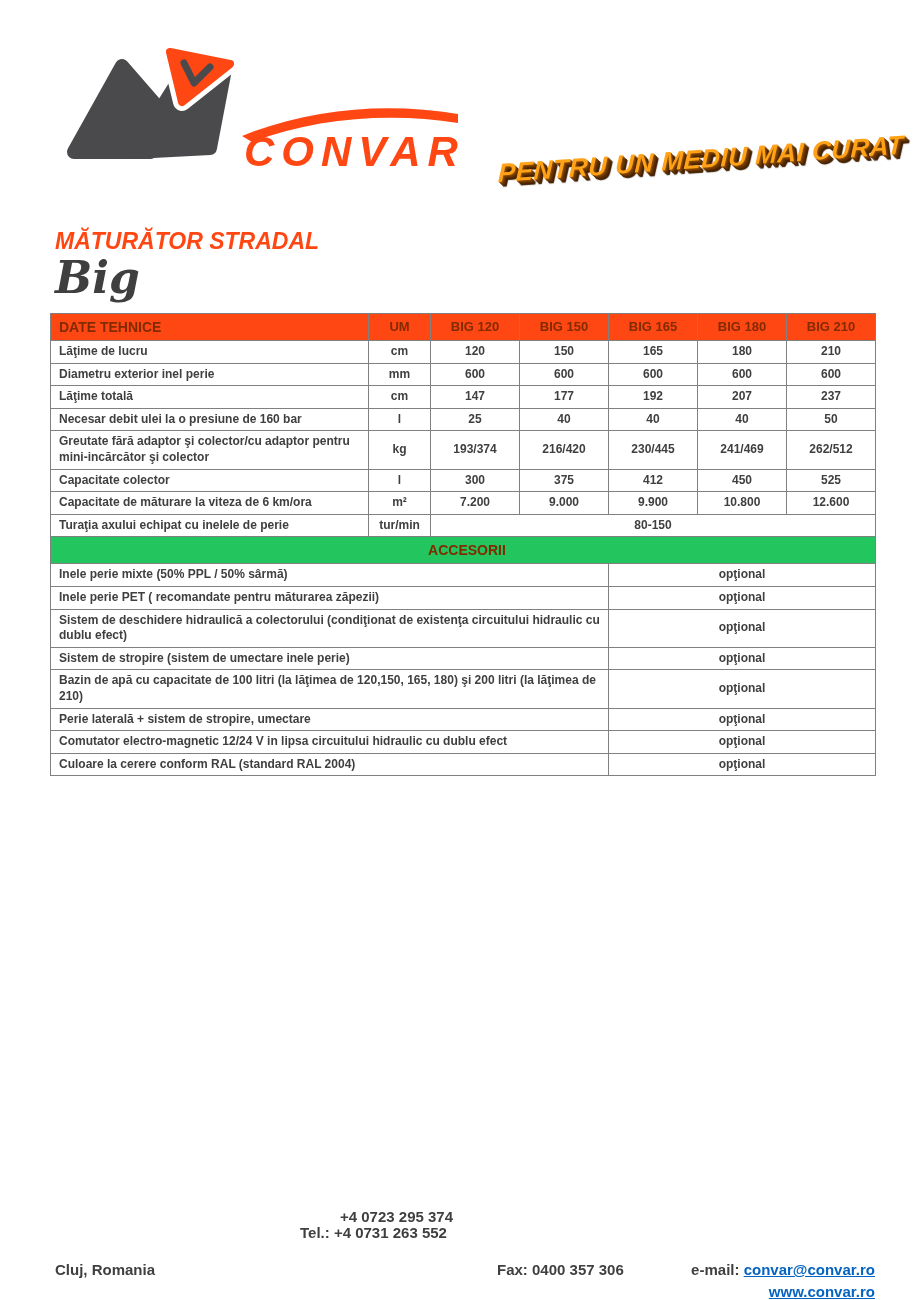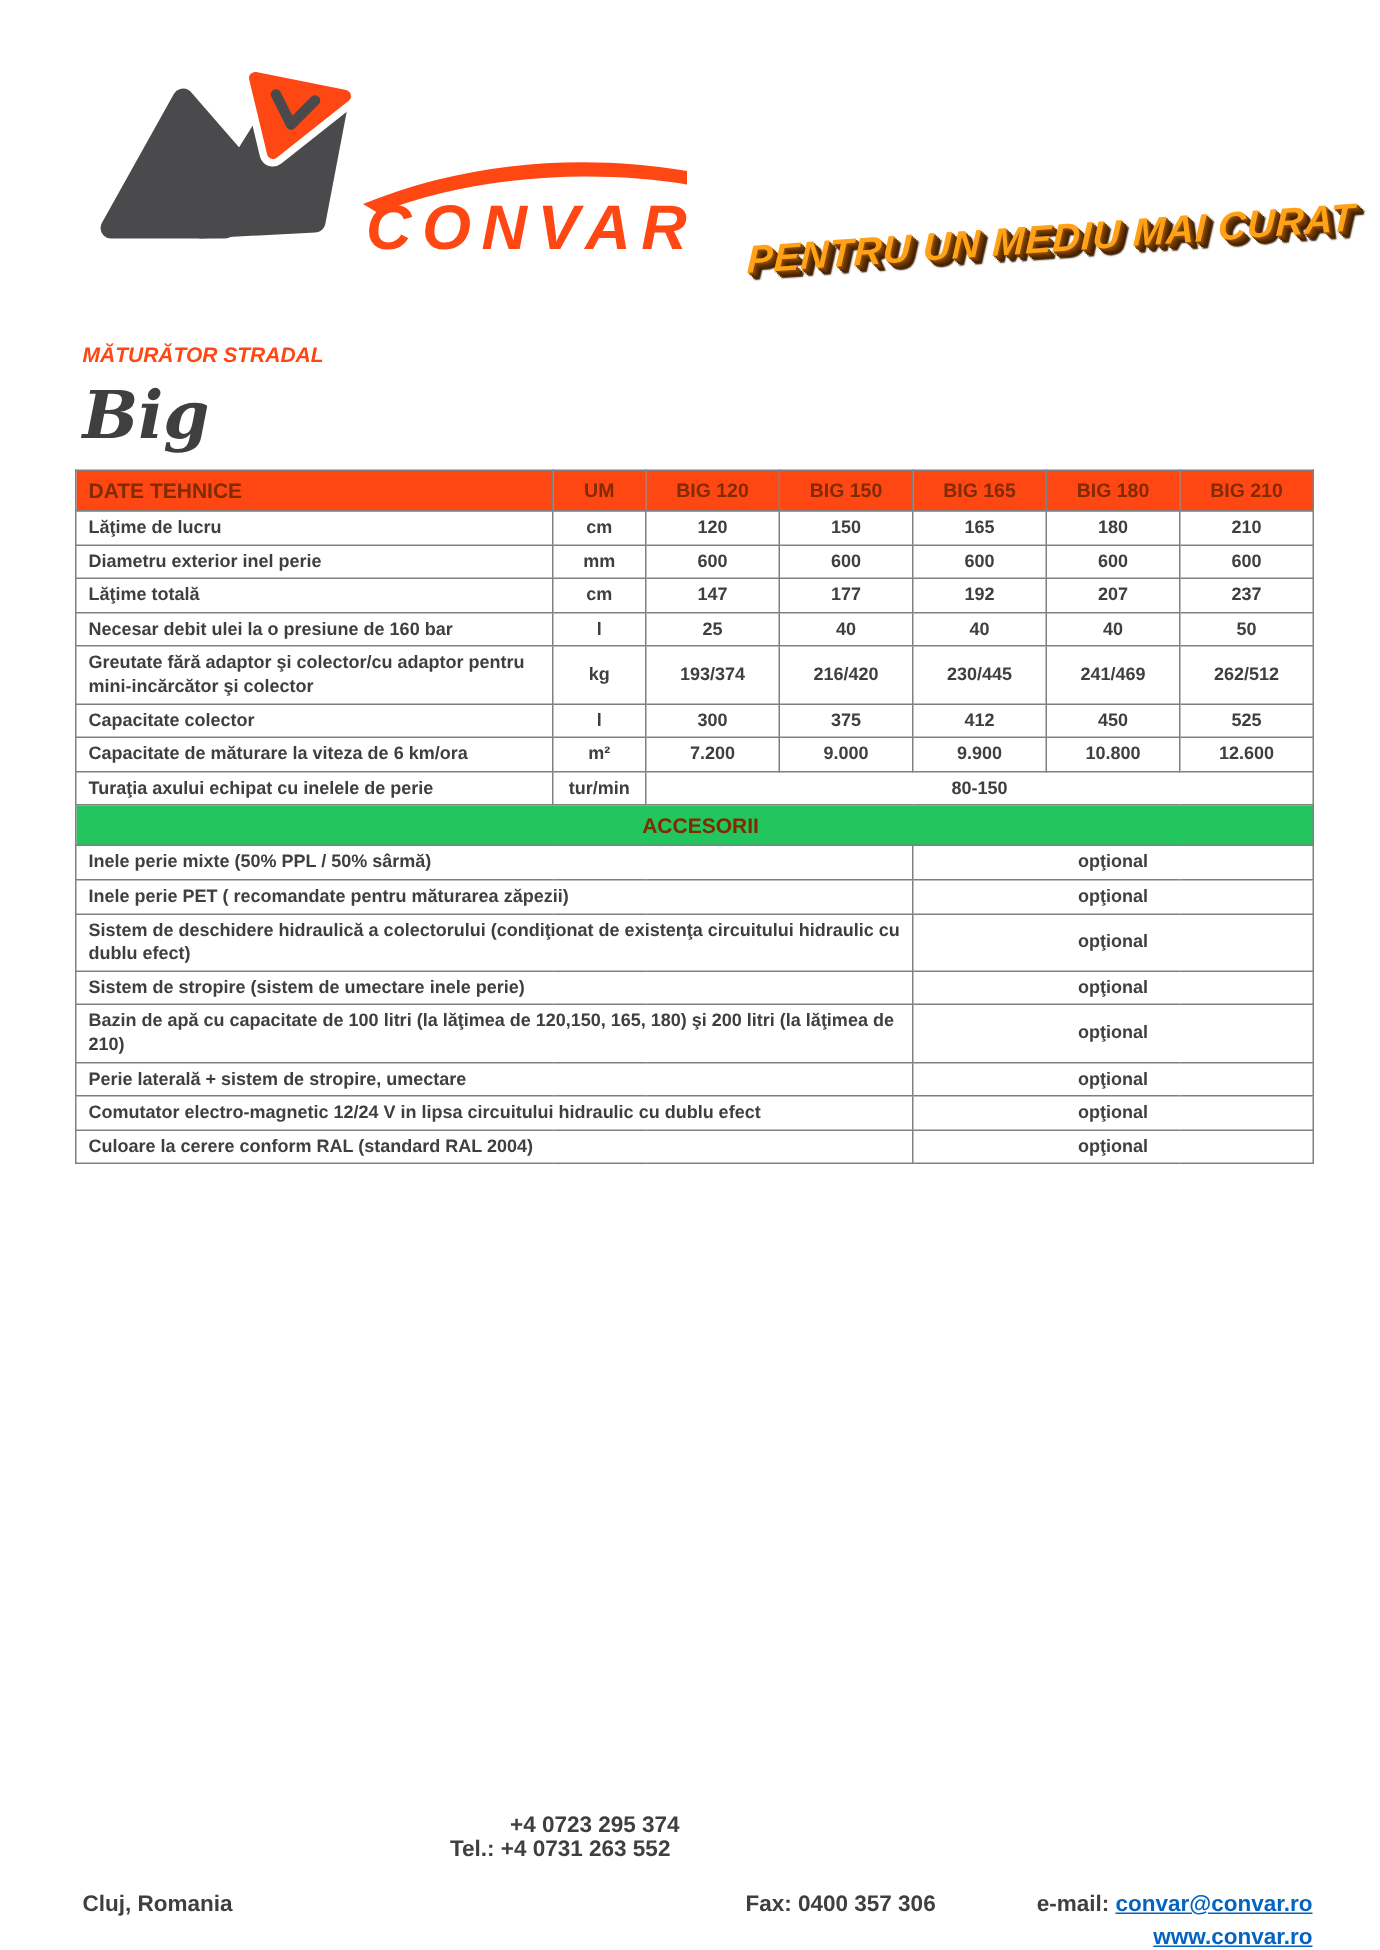--- a/index.html
+++ b/index.html
@@ -15,21 +15,21 @@
     position:absolute; left:498px; top:158px;
     transform:rotate(-4deg) skewX(-6deg); transform-origin:left center;
     font-weight:bold; font-style:italic; font-size:26px; letter-spacing:0.5px;
     color:#FFA217; white-space:nowrap;
     text-shadow: 1px 1px 0 #8a4a00, 2px 2px 0 #6e3800, 3px 3px 0 #5c2e00, 4px 4px 0 #4a2400, 5px 5px 1px #3a1c00;
   }
 
   
   .title {
     position:absolute; left:55px; top:228px;
-    font-size:14px; font-weight:bold; font-style:italic; color:#FF4713;
+    font-size:23px; font-weight:bold; font-style:italic; color:#FF4713;
   }
   .model {
     position:absolute; left:55px; top:256px;
     font-family:"DejaVu Serif", serif; font-style:italic; font-weight:bold;
     font-size:44px; color:#3F3F3F; line-height:1;
   }
 
   
   table.spec {
     position:absolute; left:50px; top:313px; width:825px;

